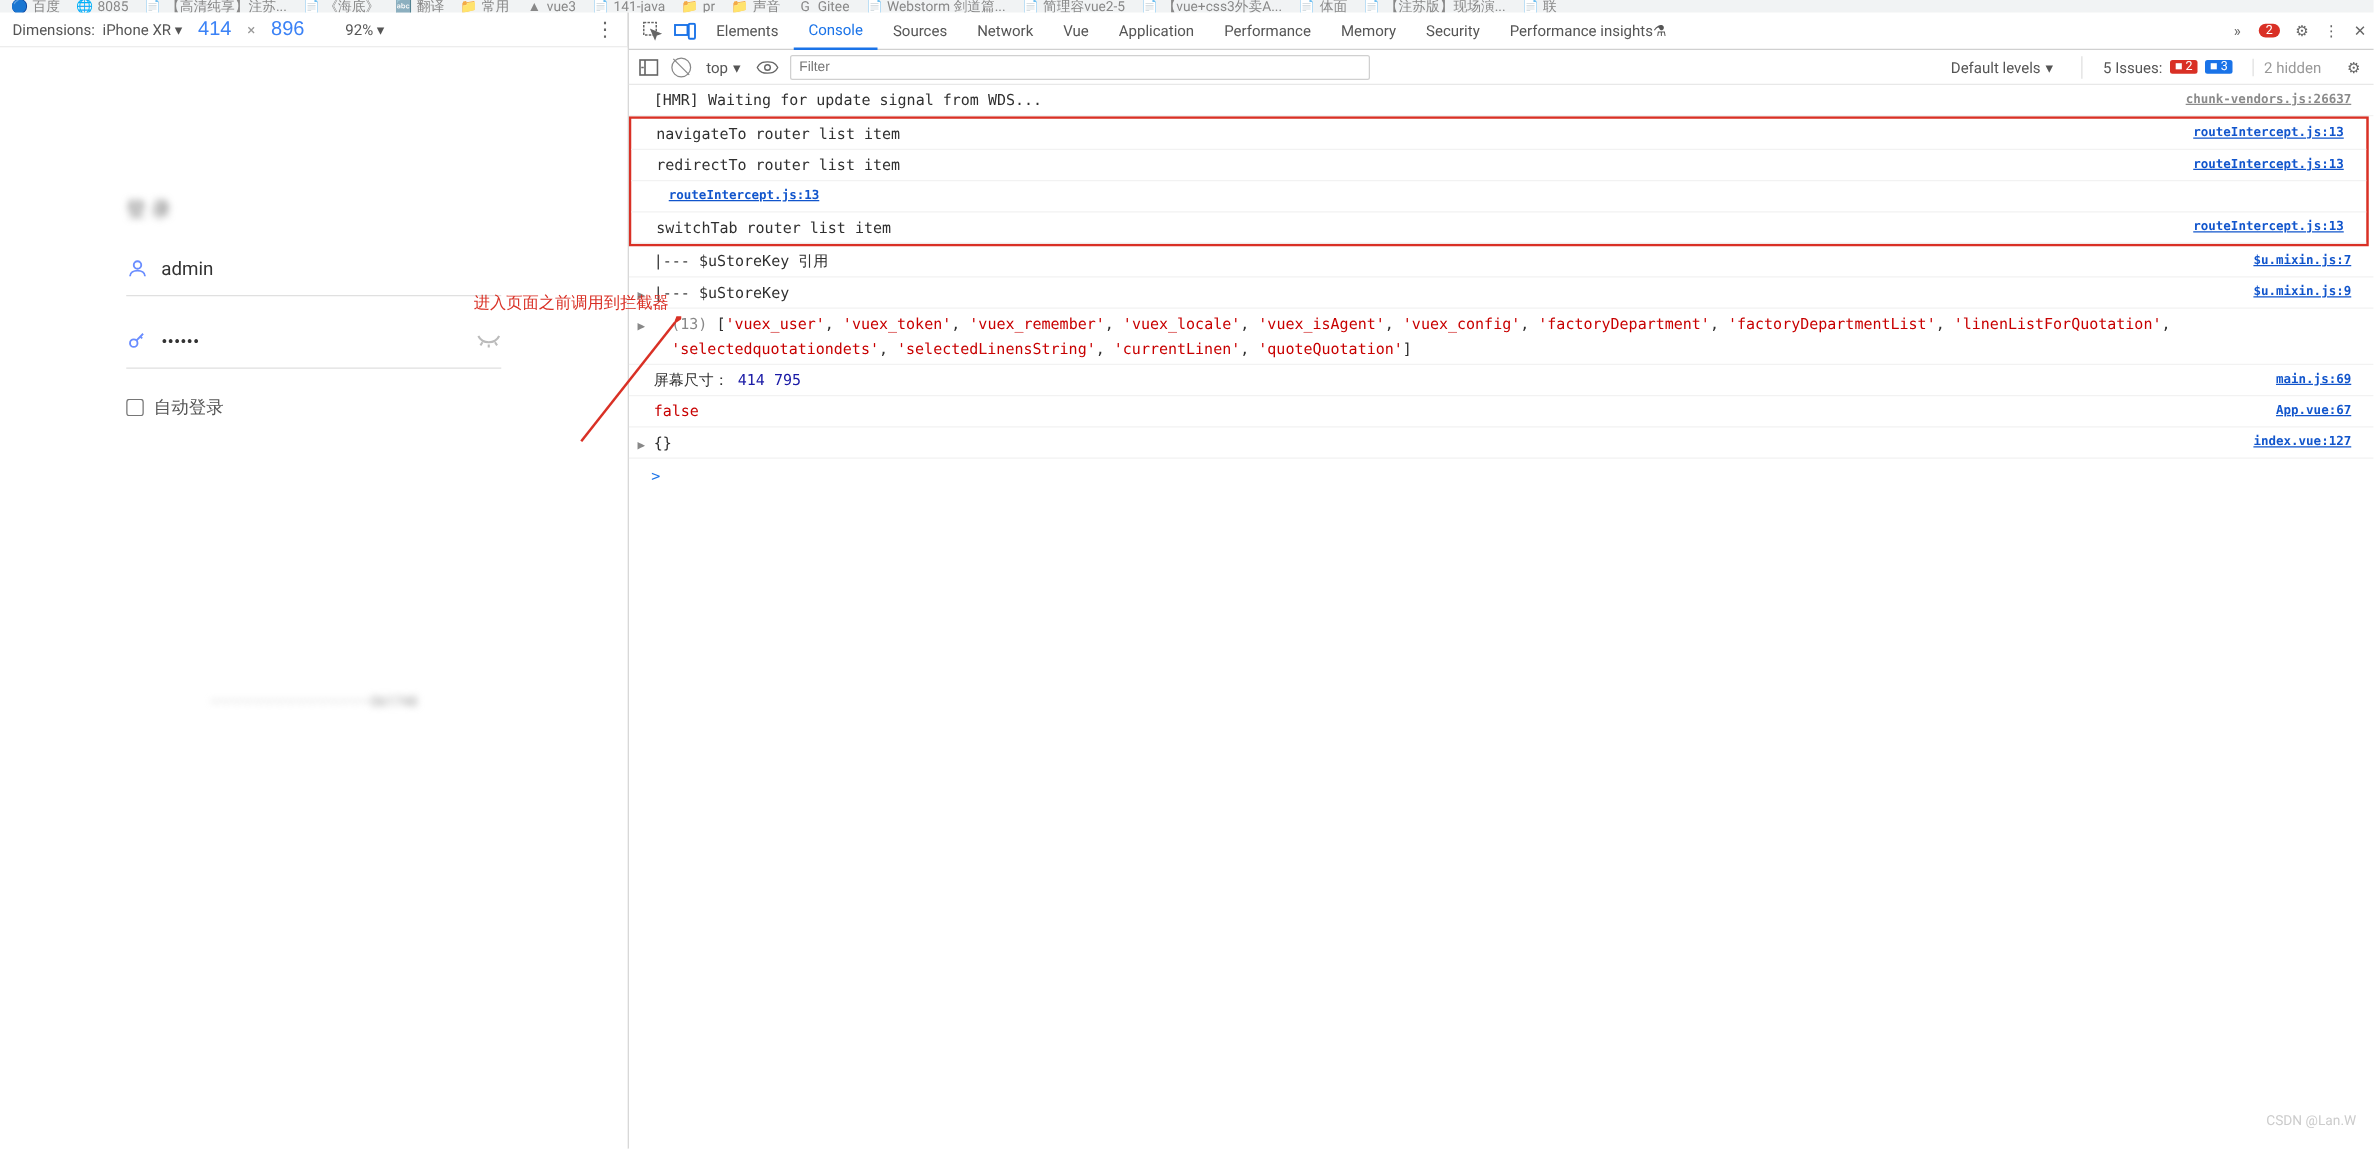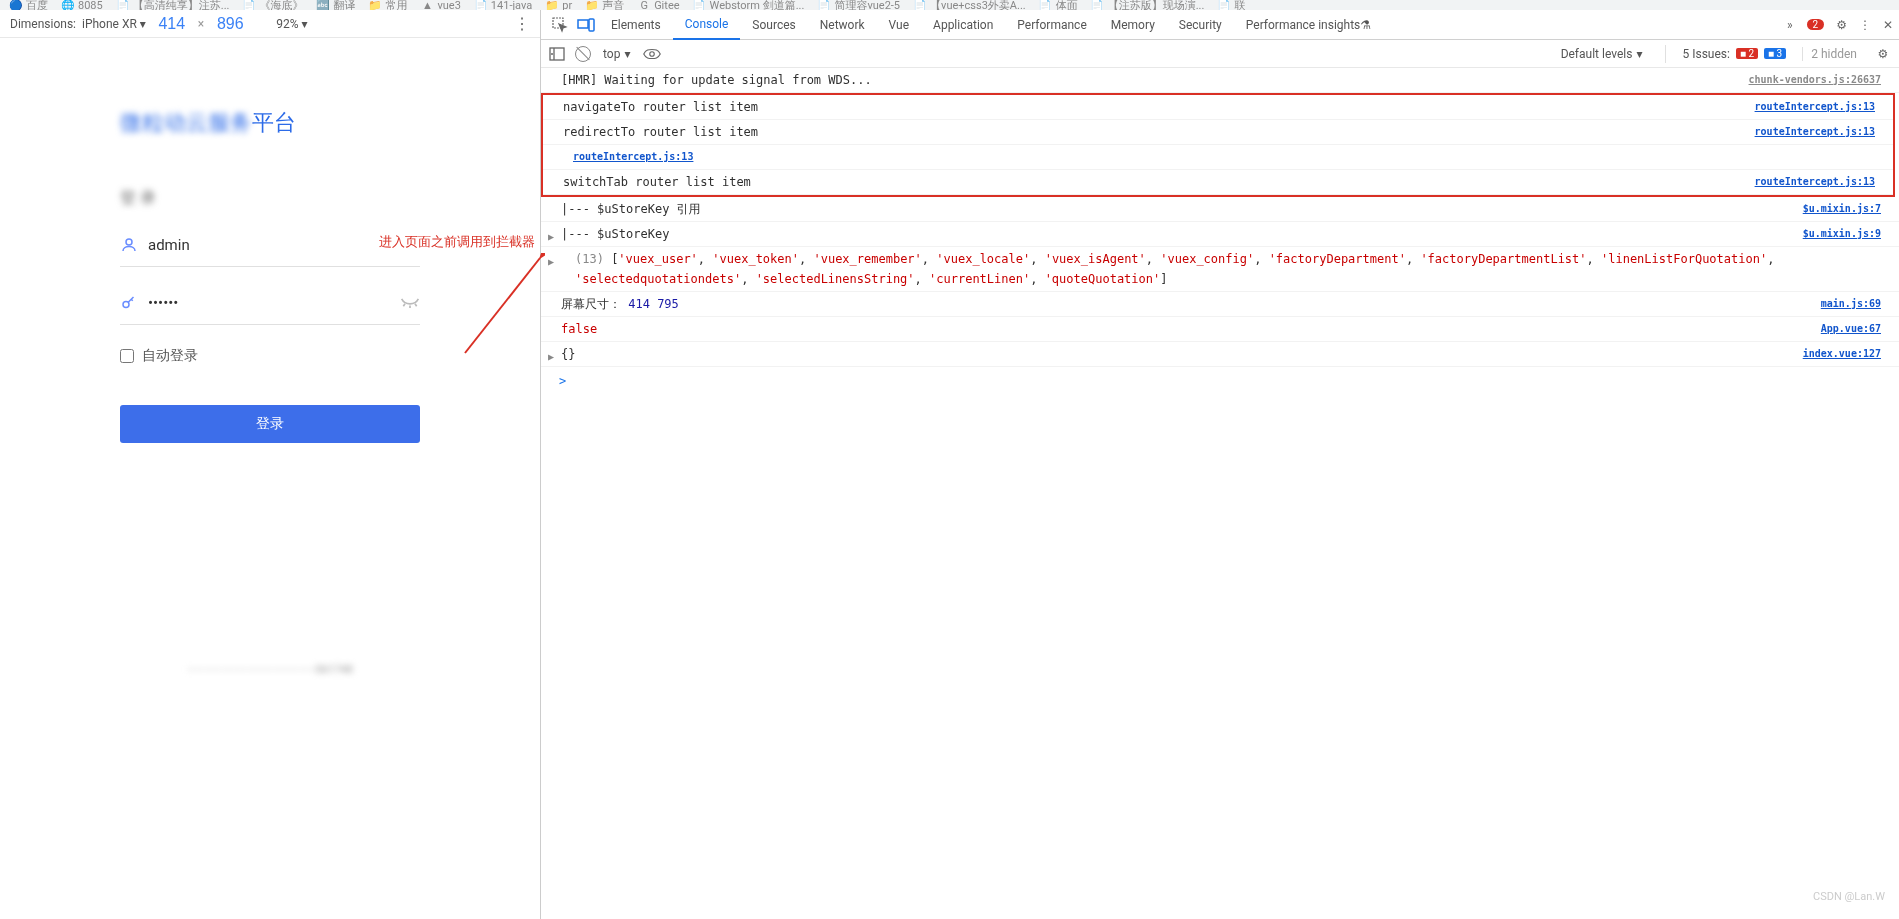--- a/index.html
+++ b/index.html
@@ -8,21 +8,21 @@
 
 
 .bookmarks-bar { display: flex; align-items: center; height: 10px; background: #f1f3f4; overflow: hidden; padding: 0 10px; gap: 14px; color: #888; font-size: 11px; white-space: nowrap; }
 .bookmarks-bar .bk { display: flex; align-items: center; gap: 4px; }
 .bk-ico { width: 12px; height: 12px; display: inline-flex; align-items: center; justify-content: center; font-size: 11px; }
 
 
 .main-split { display: flex; flex: 1; min-height: 0; }
 
 
-.left-pane { width: 541px; display: flex; flex-direction: column; border-right: 1px solid #ccc; justify-content: flex-end; }
+.left-pane { width: 503px; display: flex; flex-direction: column; border-right: 1px solid #ccc; justify-content: flex-end; }
 .device-toolbar { display: flex; align-items: center; height: 28px; border-bottom: 1px solid #e8e8e8; padding: 0 10px; gap: 6px; color: #555; font-size: 12px; }
 .device-toolbar .dim-txt { color: #555; }
 .device-toolbar .inp { width: 40px; border: none; text-align: center; color: #3b82f6; font-size: 16px; background: transparent; }
 .device-toolbar .sep { color: #999; }
 .device-toolbar .spacer { flex: 1; }
 .device-toolbar .dots { font-size: 16px; color: #666; }
 .device-viewport { flex: 1; background: #fff; display: flex; align-items: flex-start; justify-content: center; padding-top: 55px; }
 .device-frame { width: 320px; height: 680px; background: #fff; position: relative; }
 .login-card { width: 100%; padding: 15px 10px; }
 .login-card .blurry { font-size: 22px; color: #2c6be8; }
@@ -166,23 +166,20 @@
         <span class="sep">×</span>
         <input class="inp" value="896" style="">
         <span class="dim-txt" style="margin-left:20px;"><span>92%</span> ▾</span>
         <span class="spacer"></span>
         <span class="dots">⋮</span>
       </div>
 
       <div class="device-viewport" style="position:relative;">
         <div class="device-frame">
           <div class="login-card">
-            <div class="blurry">
-              <span style="filter:blur(3px);">微粒动云服务</span><span>平台</span>
-            </div>
             <div class="subtitle">登 录</div>
 
             <div class="field">
               <span class="field-icon">
                 <svg viewBox="0 0 24 24" width="18" height="18" fill="none" stroke="#6a8dff" stroke-width="2">
                     <circle cx="12" cy="8" r="4"></circle>
                     <path d="M4 20c0-4 4-6 8-6s8 2 8 6"></path>
                   </svg>
               </span>
               <span class="field-text">admin</span>
@@ -202,21 +199,20 @@
                     <path d="M6 8l-2 3M12 10v3M18 8l2 3"></path>
                   </svg>
               </span>
             </div>
 
             <label class="auto-login">
               <input type="checkbox" style="">
               <span>自动登录</span>
             </label>
 
-            <button class="login-btn">登录</button>
 
             <div class="bottom-blur">
               <span>———————————————</span><span class="tail">061748</span>
             </div>
           </div>
         </div>
 
         <div class="annotation">
           <div class="ann-text">进入页面之前调用到拦截器</div>
           <svg width="90" height="110">
@@ -276,20 +272,21 @@
             </svg>
         </span>
         <span class="ct-icon stop"></span>
         <span class="context-select"><span>top</span> ▾</span>
         <span class="ct-icon">
           <svg width="18" height="12" viewBox="0 0 24 16" fill="none" stroke="#666" stroke-width="1.5">
               <path d="M1 8c3-6 7-6 11-6s8 0 11 6c-3 6-7 6-11 6s-8 0-11-6z"></path>
               <circle cx="12" cy="8" r="3"></circle>
             </svg>
         </span>
+        <input class="filter-input" placeholder="Filter" style="">
         <span class="spacer2"></span>
         <span class="levels"><span>Default levels</span> ▾</span>
         <span class="issues">
           <span>5 Issues:</span>
           <span class="err-b">■ <span>2</span></span>
           <span class="inf-b">■ <span>3</span></span>
         </span>
         <span class="hidden-txt">2 hidden</span>
         <span class="ct-icon">⚙</span>
       </div>

